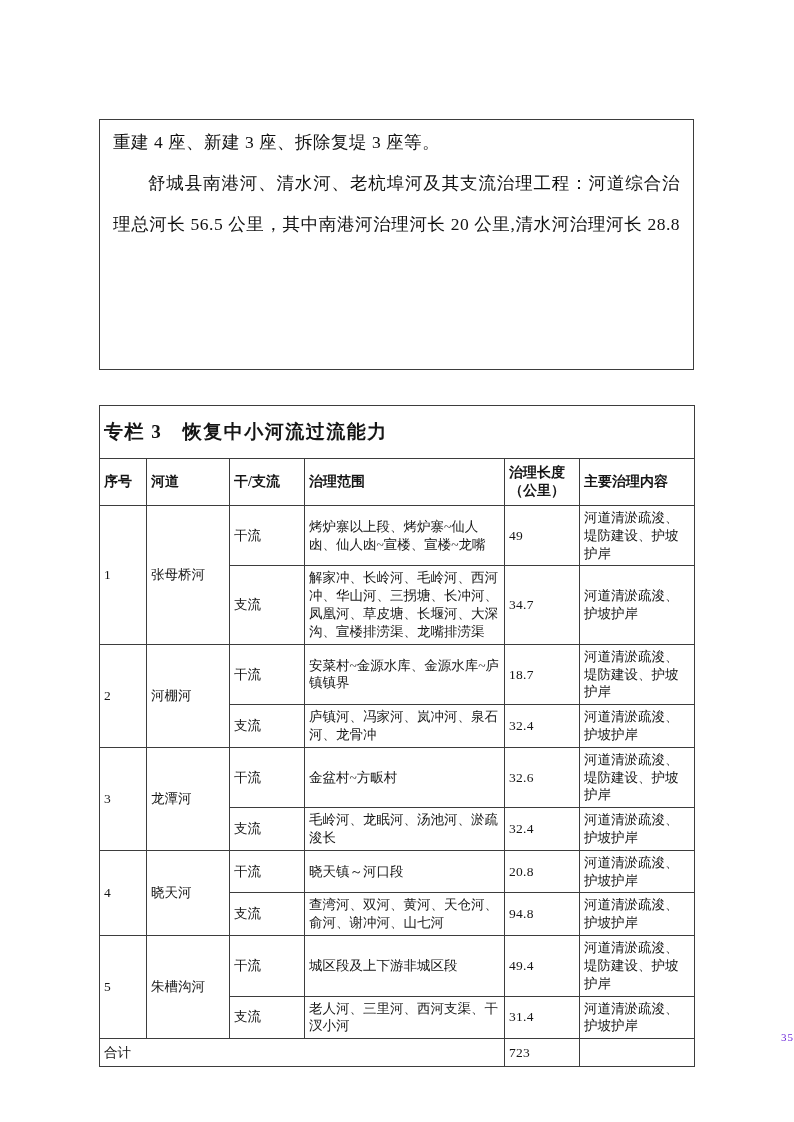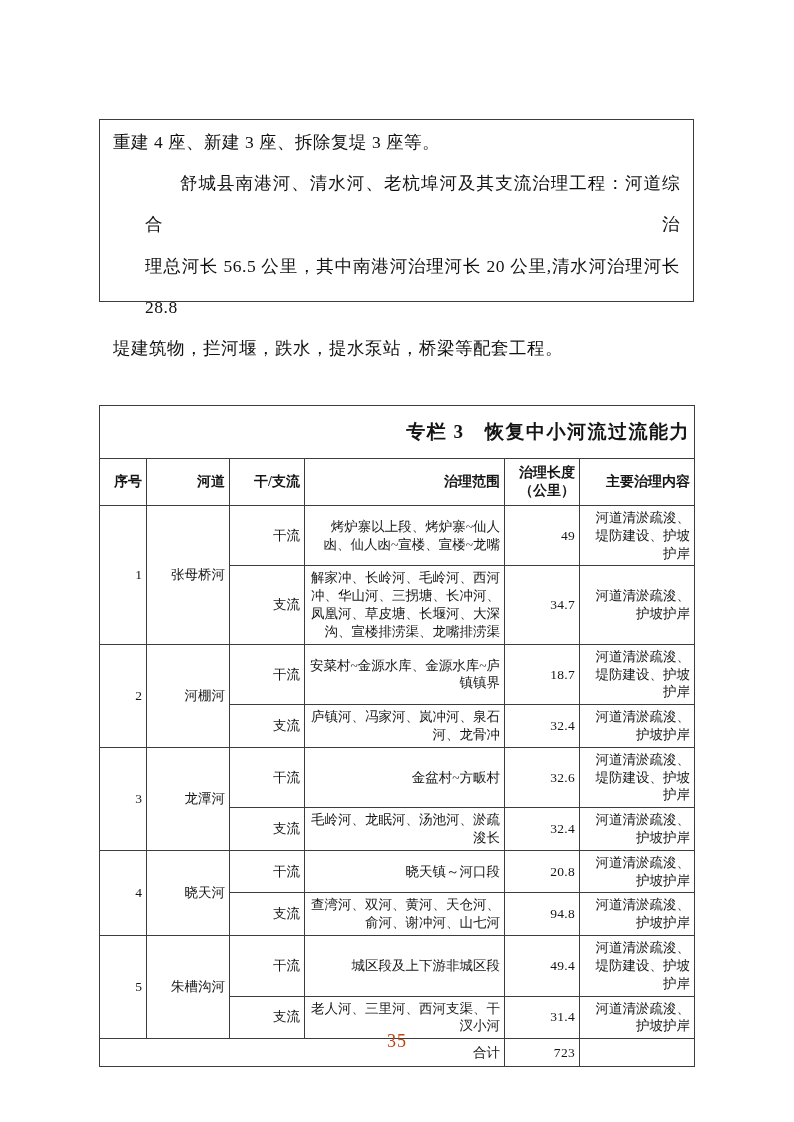--- a/index.html
+++ b/index.html
@@ -4,69 +4,68 @@
 <style>
   html,body{margin:0;padding:0;background:#e8e8e8;}
   .page{
     position:relative;width:794px;height:1122px;margin:0 auto;
     background:#ffffff;color:#111;
     font-family:"Liberation Serif","DejaVu Serif",serif;
     overflow:hidden;
   }
   
   .intro-box{
-    position:absolute;left:99px;top:119px;width:595px;height:183px;
+    position:absolute;left:99px;top:119px;width:595px;height:251px;
     border:1.5px solid #3d3d3d;box-sizing:border-box;
     padding:2px 13px 0 13px;
   }
   .tline{
     font-size:17.5px;line-height:41.2px;letter-spacing:.5px;
     overflow:hidden;white-space:normal;
   }
-  .tline.just{text-align:justify;text-align-last:justify;margin-left:32px;}
+  .tline.just{text-align:justify;text-align-last:justify;}
   .tline.endline{text-align:left;text-align-last:left;}
   .tline.indent{text-indent:2em;}
   
   .box-table{
     position:absolute;left:99px;top:405px;width:595px;
     border-collapse:collapse;table-layout:fixed;
     border:1.5px solid #3d3d3d;
   }
   .box-table td,.box-table th{
     border:1px solid #3d3d3d;
-    text-align:right;vertical-align:middle;
+    text-align:left;vertical-align:middle;
     font-size:13.5px;line-height:1.32;
     padding:3px 4px;font-weight:normal;color:#151515;
   }
   .title-row td{
     font-size:19px;font-weight:bold;height:46px;
     letter-spacing:1.5px;border-bottom:1px solid #3d3d3d;
   }
   .head-row th{font-weight:bold;height:40px;font-size:14px;}
   .th-wrap{white-space:pre-line;margin-left:32px;}
   .num{font-size:14.5px;letter-spacing:.3px;}
   .seq{font-size:14.5px;}
   .h56{height:56px}.h78{height:78px}.h50{height:50px}
   .h42{height:42px}.h34{height:34px}.h28{height:28px}
   
   .pageno{
     position:absolute;left:0;top:1031px;width:100%;
-    text-align:center;font-size:18px;color:#c2410c;letter-spacing:1px;
+    text-align:right;font-size:11px;color:#6d28d9;letter-spacing:1px;
   }
 </style>
 </head>
 <body>
 
 <div class="page">
 
   <div class="intro-box">
     <div class="tline endline">重建 4 座、新建 3 座、拆除复堤 3 座等。</div>
     <div class="tline just indent">舒城县南港河、清水河、老杭埠河及其支流治理工程：河道综合治</div>
     <div class="tline just">理总河长 56.5 公里，其中南港河治理河长 20 公里,清水河治理河长 28.8</div>
-    <div class="tline endline">堤建筑物，拦河堰，跌水，提水泵站，桥梁等配套工程。</div>
   </div>
 
   <table class="box-table">
     <colgroup>
       <col style="width:47px">
         <col style="width:83px">
         <col style="width:75px">
       <col style="width:200px">
         <col style="width:75px">
         <col style="width:115px">

